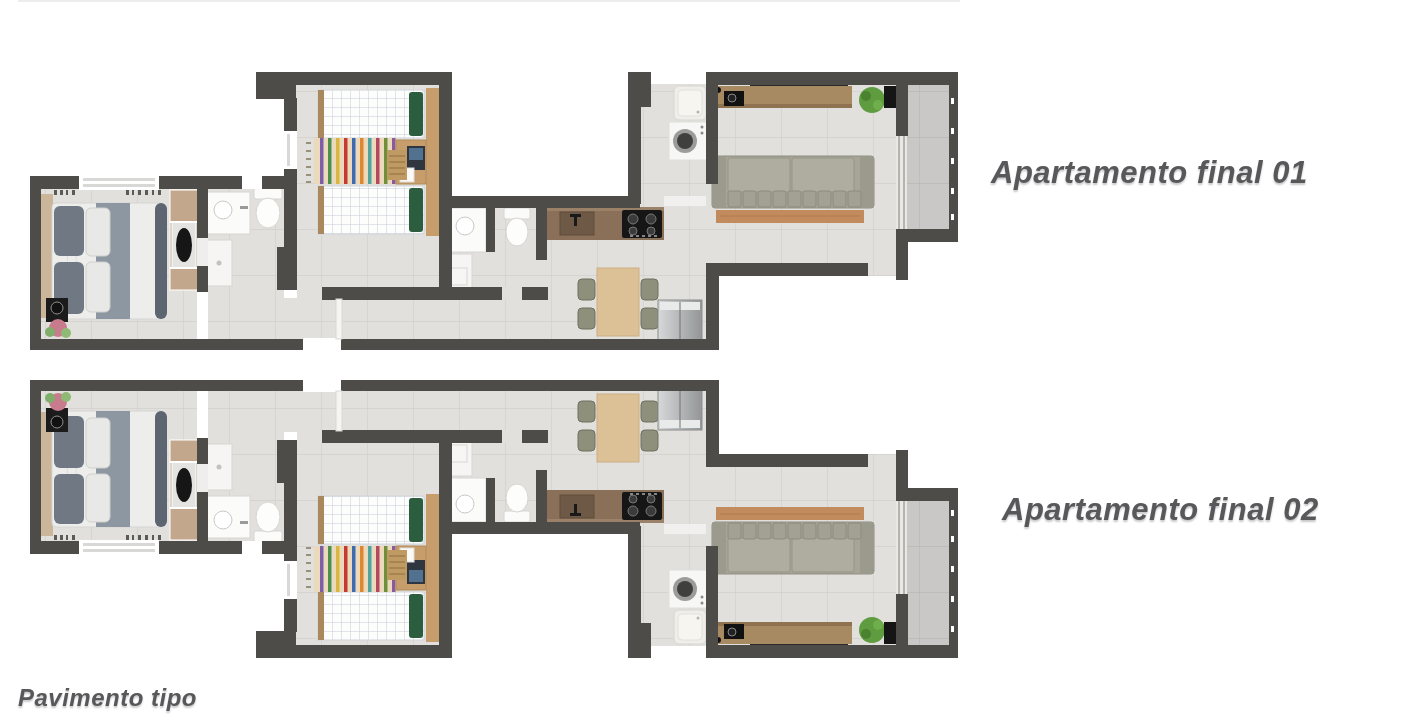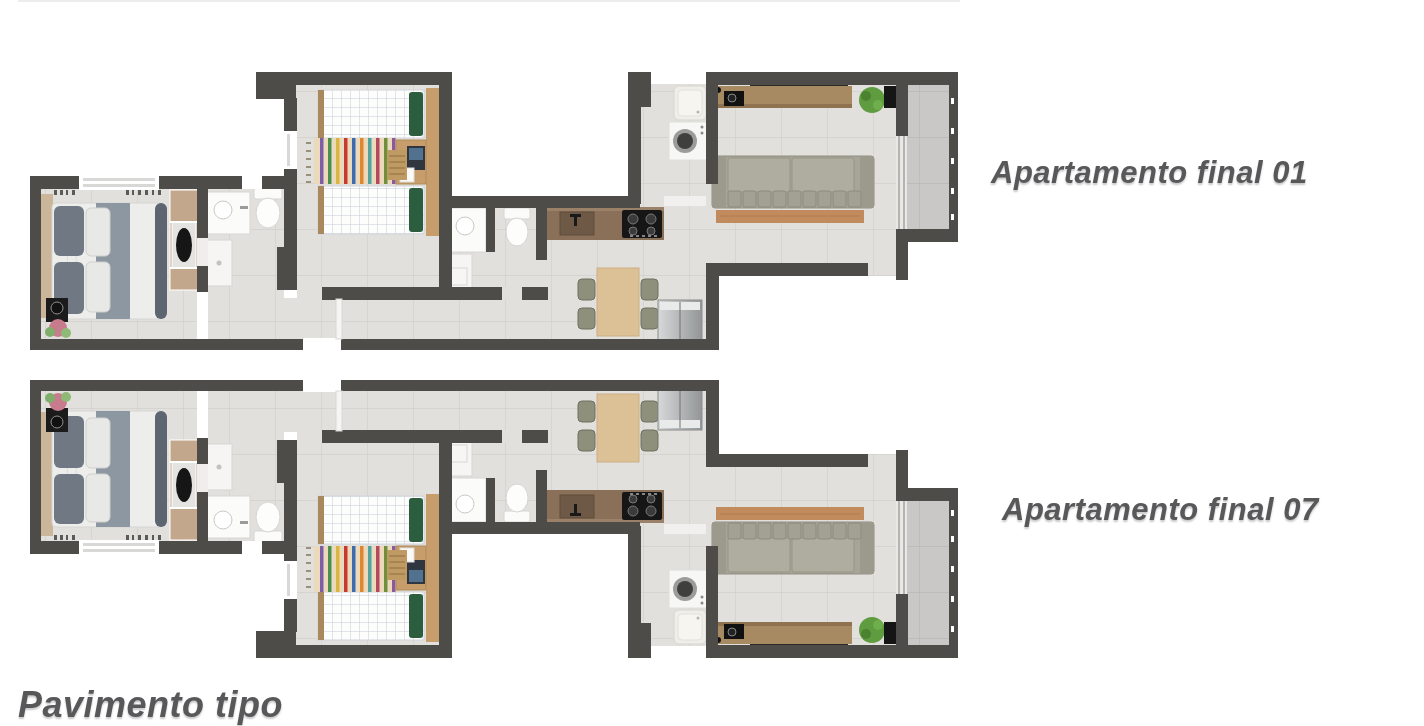--- a/index.html
+++ b/index.html
@@ -11,21 +11,21 @@
   }
   html,body{margin:0;padding:0;background:#fff;}
   .canvas{position:relative;width:1424px;height:726px;background:#fff;overflow:hidden;
           font-family:"Liberation Sans",sans-serif;text-align:right;}
   .plan-svg{position:absolute;left:0;top:0;}
   .label{position:absolute;white-space:nowrap;color:var(--label);
          font-style:italic;font-weight:600;letter-spacing:0.5px;
          text-shadow:0 2px 2px rgba(0,0,0,0.22);}
   .label-apt1{left:991px;top:155px;font-size:31px;}
   .label-apt2{left:1002px;top:492px;font-size:31px;}
-  .label-floor{left:18px;top:684px;font-size:36px;}
+  .label-floor{left:18px;top:684px;font-size:24px;}
 </style>
 </head>
 <body>
 
 <div class="canvas">
 
   <svg class="plan-svg" width="1424" height="726" viewBox="0 0 1424 726" xmlns="http://www.w3.org/2000/svg">
     <defs>
       <pattern id="tile" width="46" height="46" patternUnits="userSpaceOnUse">
         <rect width="46" height="46" fill="#e2e0dd"></rect>
@@ -308,15 +308,15 @@
       </g>
     </defs>
 
     <rect x="18" y="0" width="942" height="2" fill="#eeedec"></rect>
 
     <use href="#apt"></use>
     <use href="#apt" transform="translate(0,730) scale(1,-1)"></use>
   </svg>
 
   <div class="label label-apt1">Apartamento final 01</div>
-  <div class="label label-apt2">Apartamento final 07</div>
+  <div class="label label-apt2">Apartamento final 02</div>
   <div class="label label-floor">Pavimento tipo</div>
 </div>
 
 </body></html>

